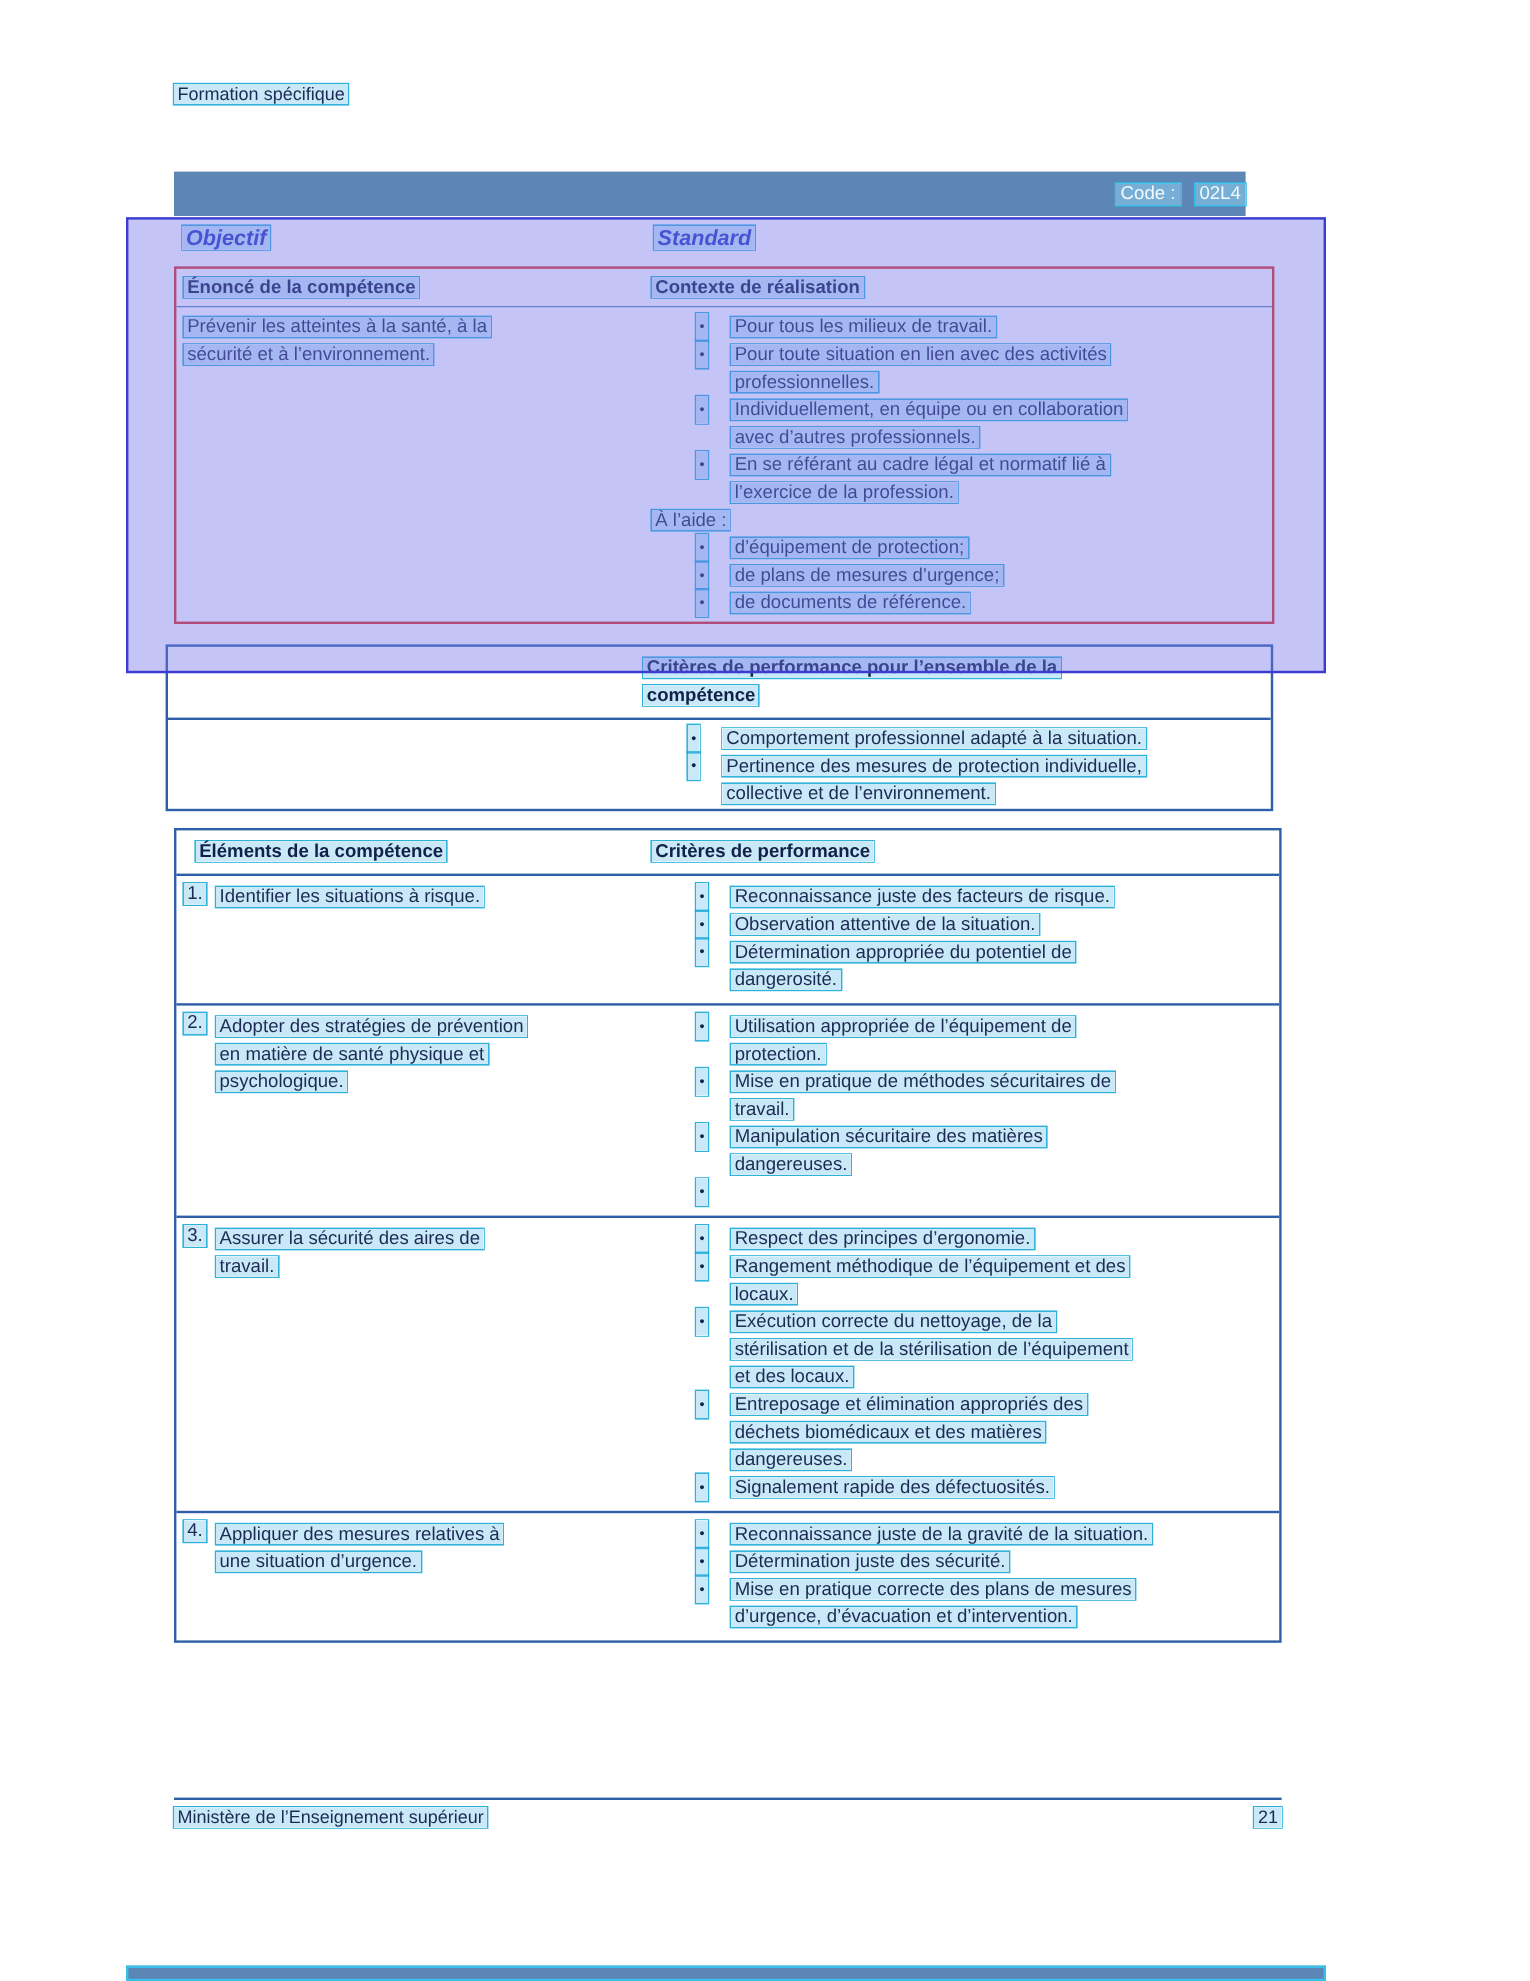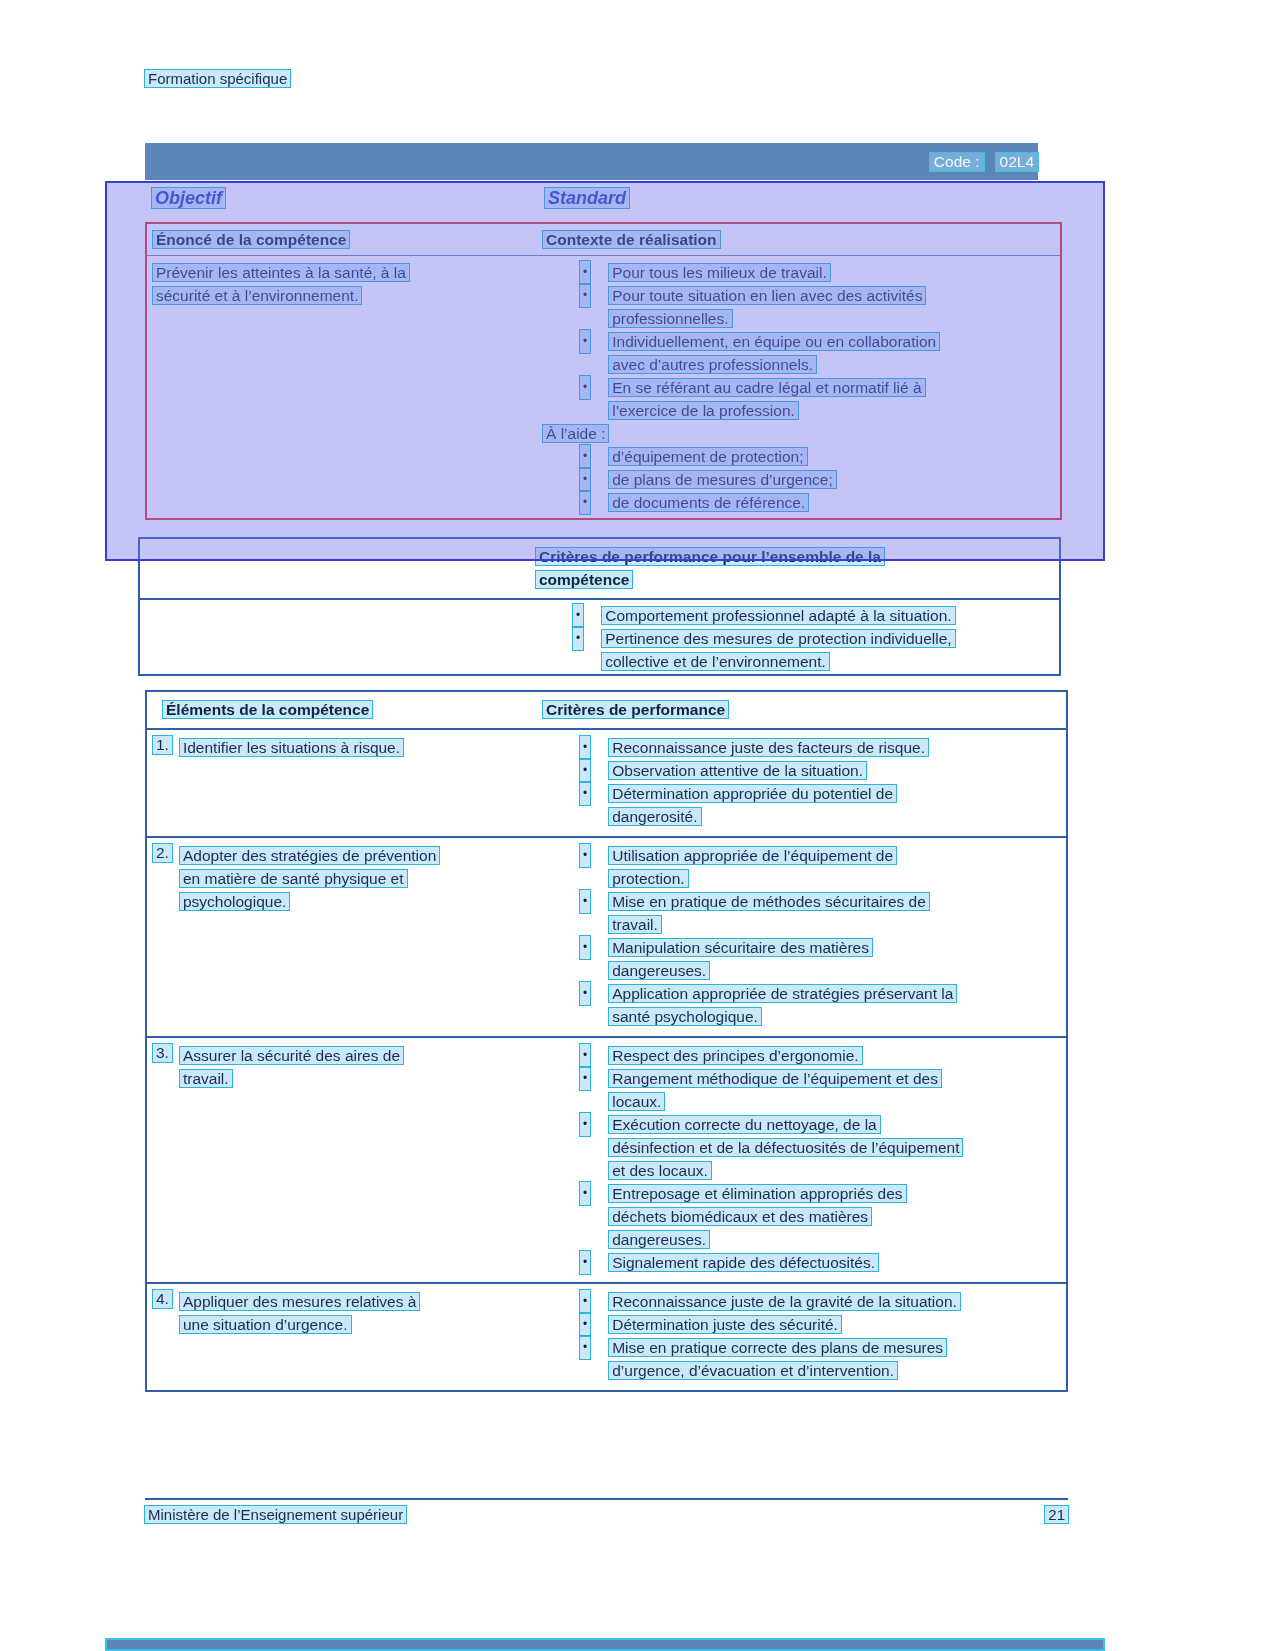--- a/index.html
+++ b/index.html
@@ -276,24 +276,20 @@
           </div>
           <div class="bi">
             <span class="bh">•</span>
             <div class="bl">
               <div class="line"><span class="hl">Manipulation sécuritaire des matières</span></div>
               <div class="line"><span class="hl">dangereuses.</span></div>
             </div>
           </div>
           <div class="bi">
             <span class="bh">•</span>
-            <div class="bl">
-              <div class="line"><span class="hl">Application appropriée de stratégies préservant la</span></div>
-              <div class="line"><span class="hl">santé psychologique.</span></div>
-            </div>
           </div>
         </div>
     </div>
 
     <div class="erow">
       <div class="ecl">
         <span class="hl num">3.</span>
         <div class="ecl-lines">
             <div class="line"><span class="hl">Assurer la sécurité des aires de</span></div>
             <div class="line"><span class="hl">travail.</span></div>
@@ -310,21 +306,21 @@
             <span class="bh">•</span>
             <div class="bl">
               <div class="line"><span class="hl">Rangement méthodique de l’équipement et des</span></div>
               <div class="line"><span class="hl">locaux.</span></div>
             </div>
           </div>
           <div class="bi">
             <span class="bh">•</span>
             <div class="bl">
               <div class="line"><span class="hl">Exécution correcte du nettoyage, de la</span></div>
-              <div class="line"><span class="hl">désinfection et de la défectuosités de l’équipement</span></div>
+              <div class="line"><span class="hl">stérilisation et de la stérilisation de l’équipement</span></div>
               <div class="line"><span class="hl">et des locaux.</span></div>
             </div>
           </div>
           <div class="bi">
             <span class="bh">•</span>
             <div class="bl">
               <div class="line"><span class="hl">Entreposage et élimination appropriés des</span></div>
               <div class="line"><span class="hl">déchets biomédicaux et des matières</span></div>
               <div class="line"><span class="hl">dangereuses.</span></div>
             </div>

